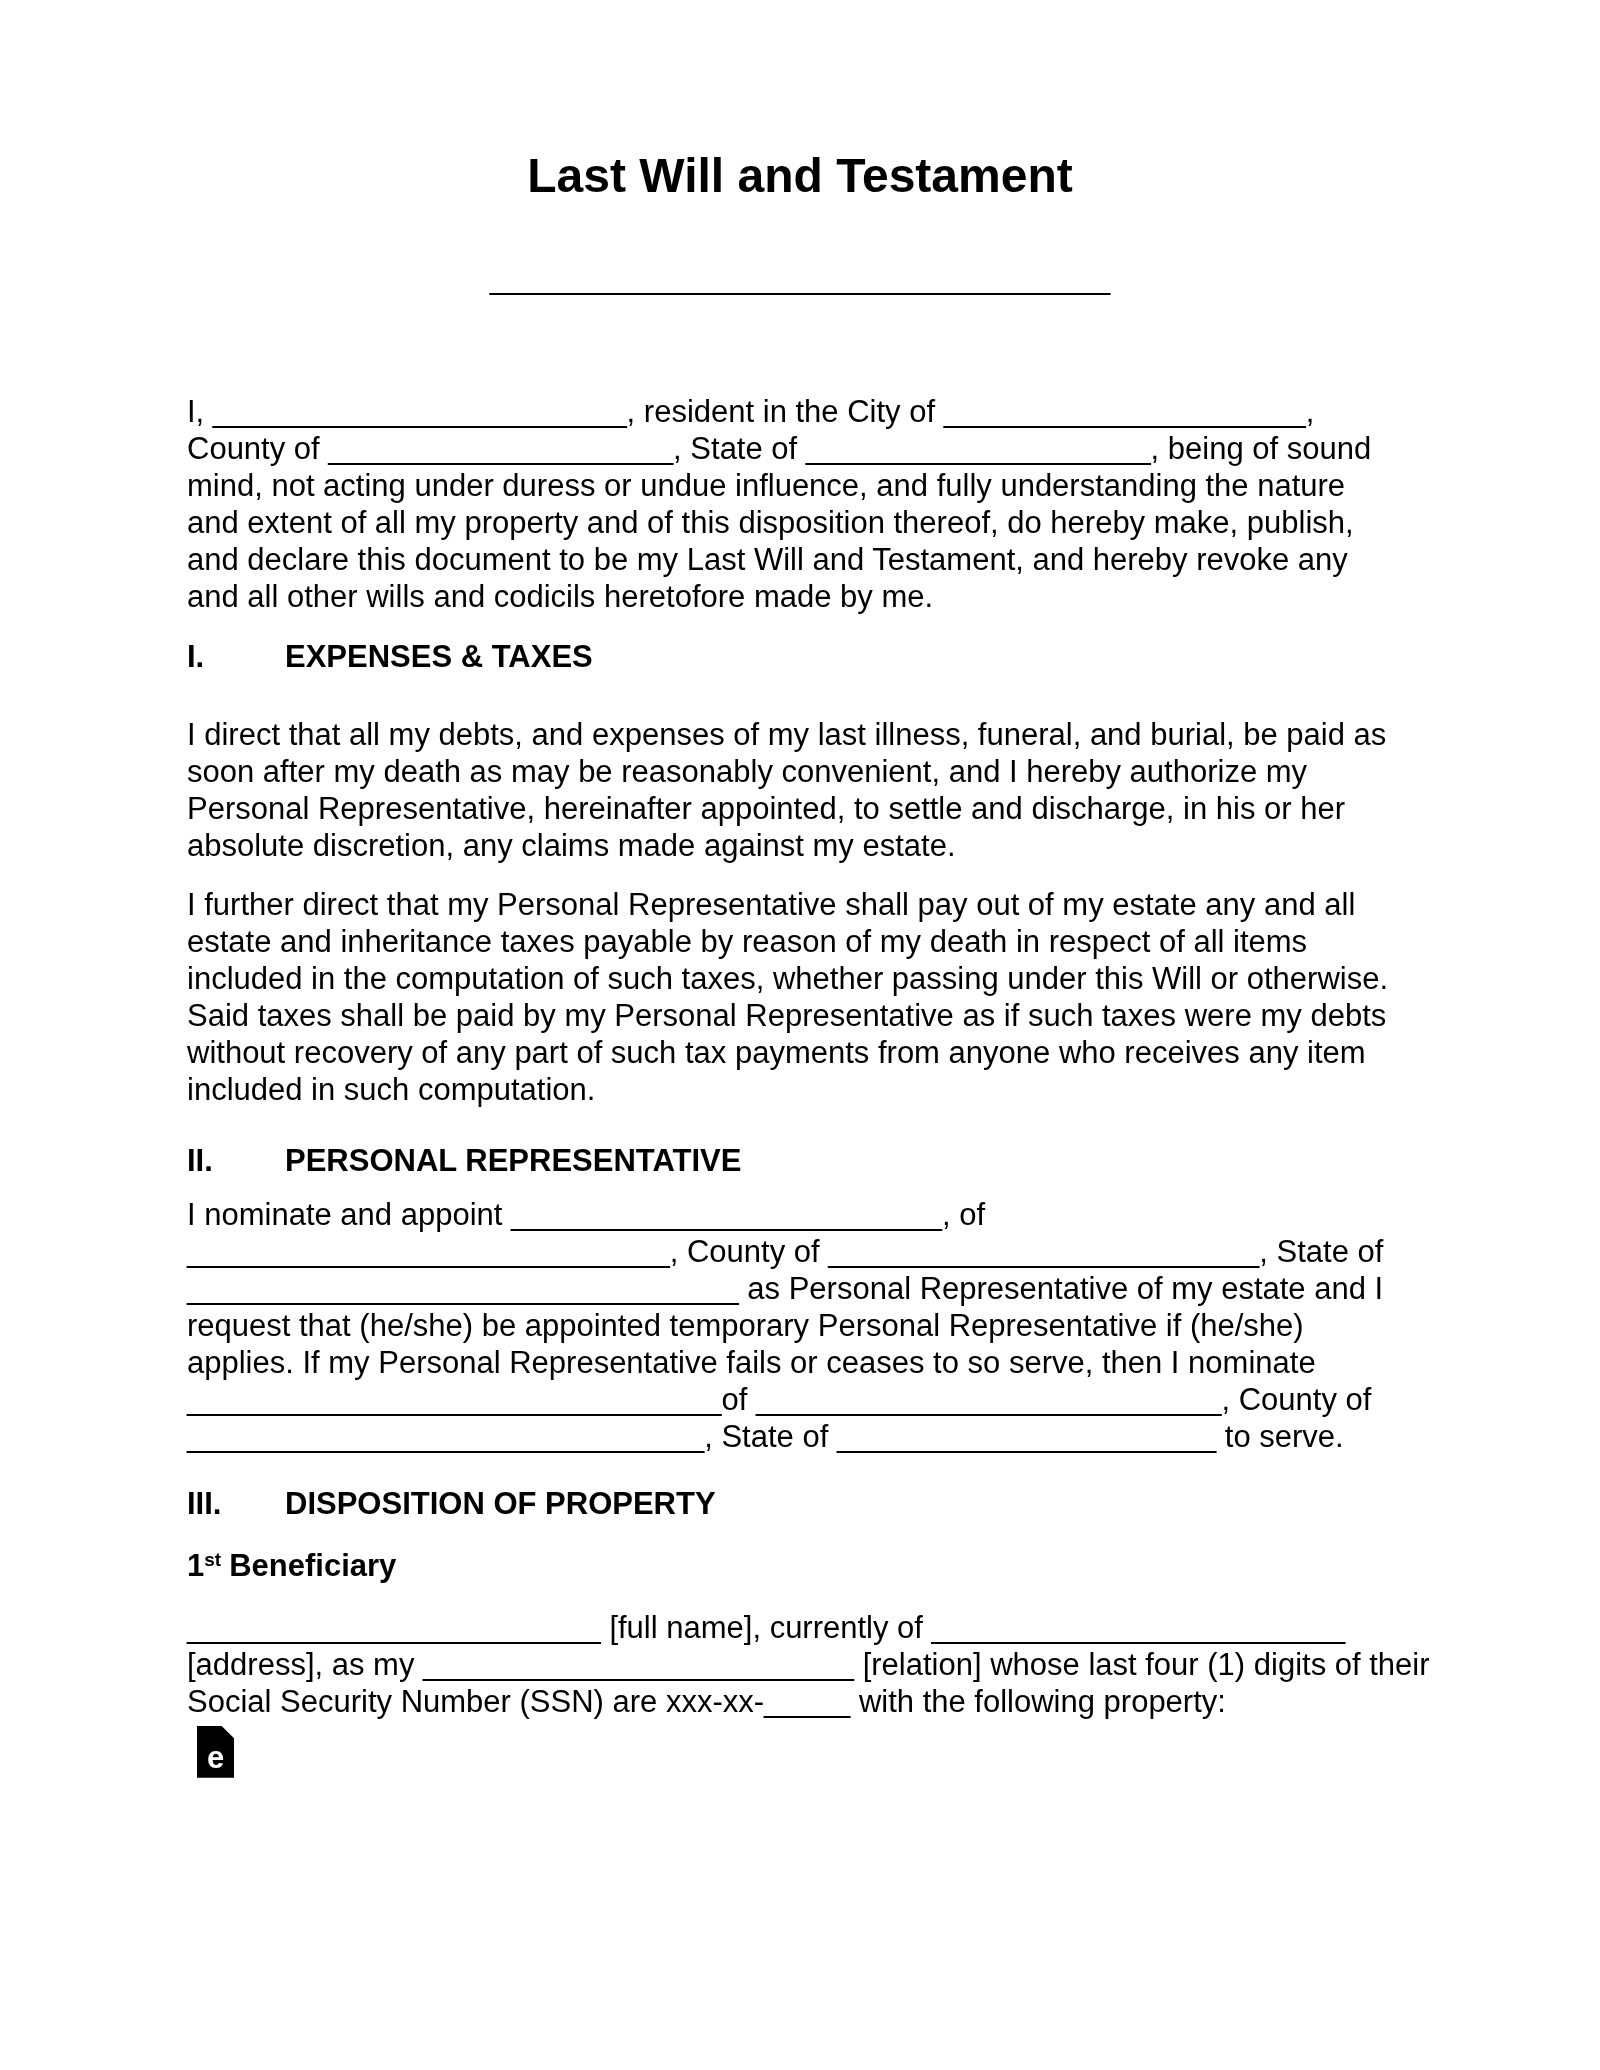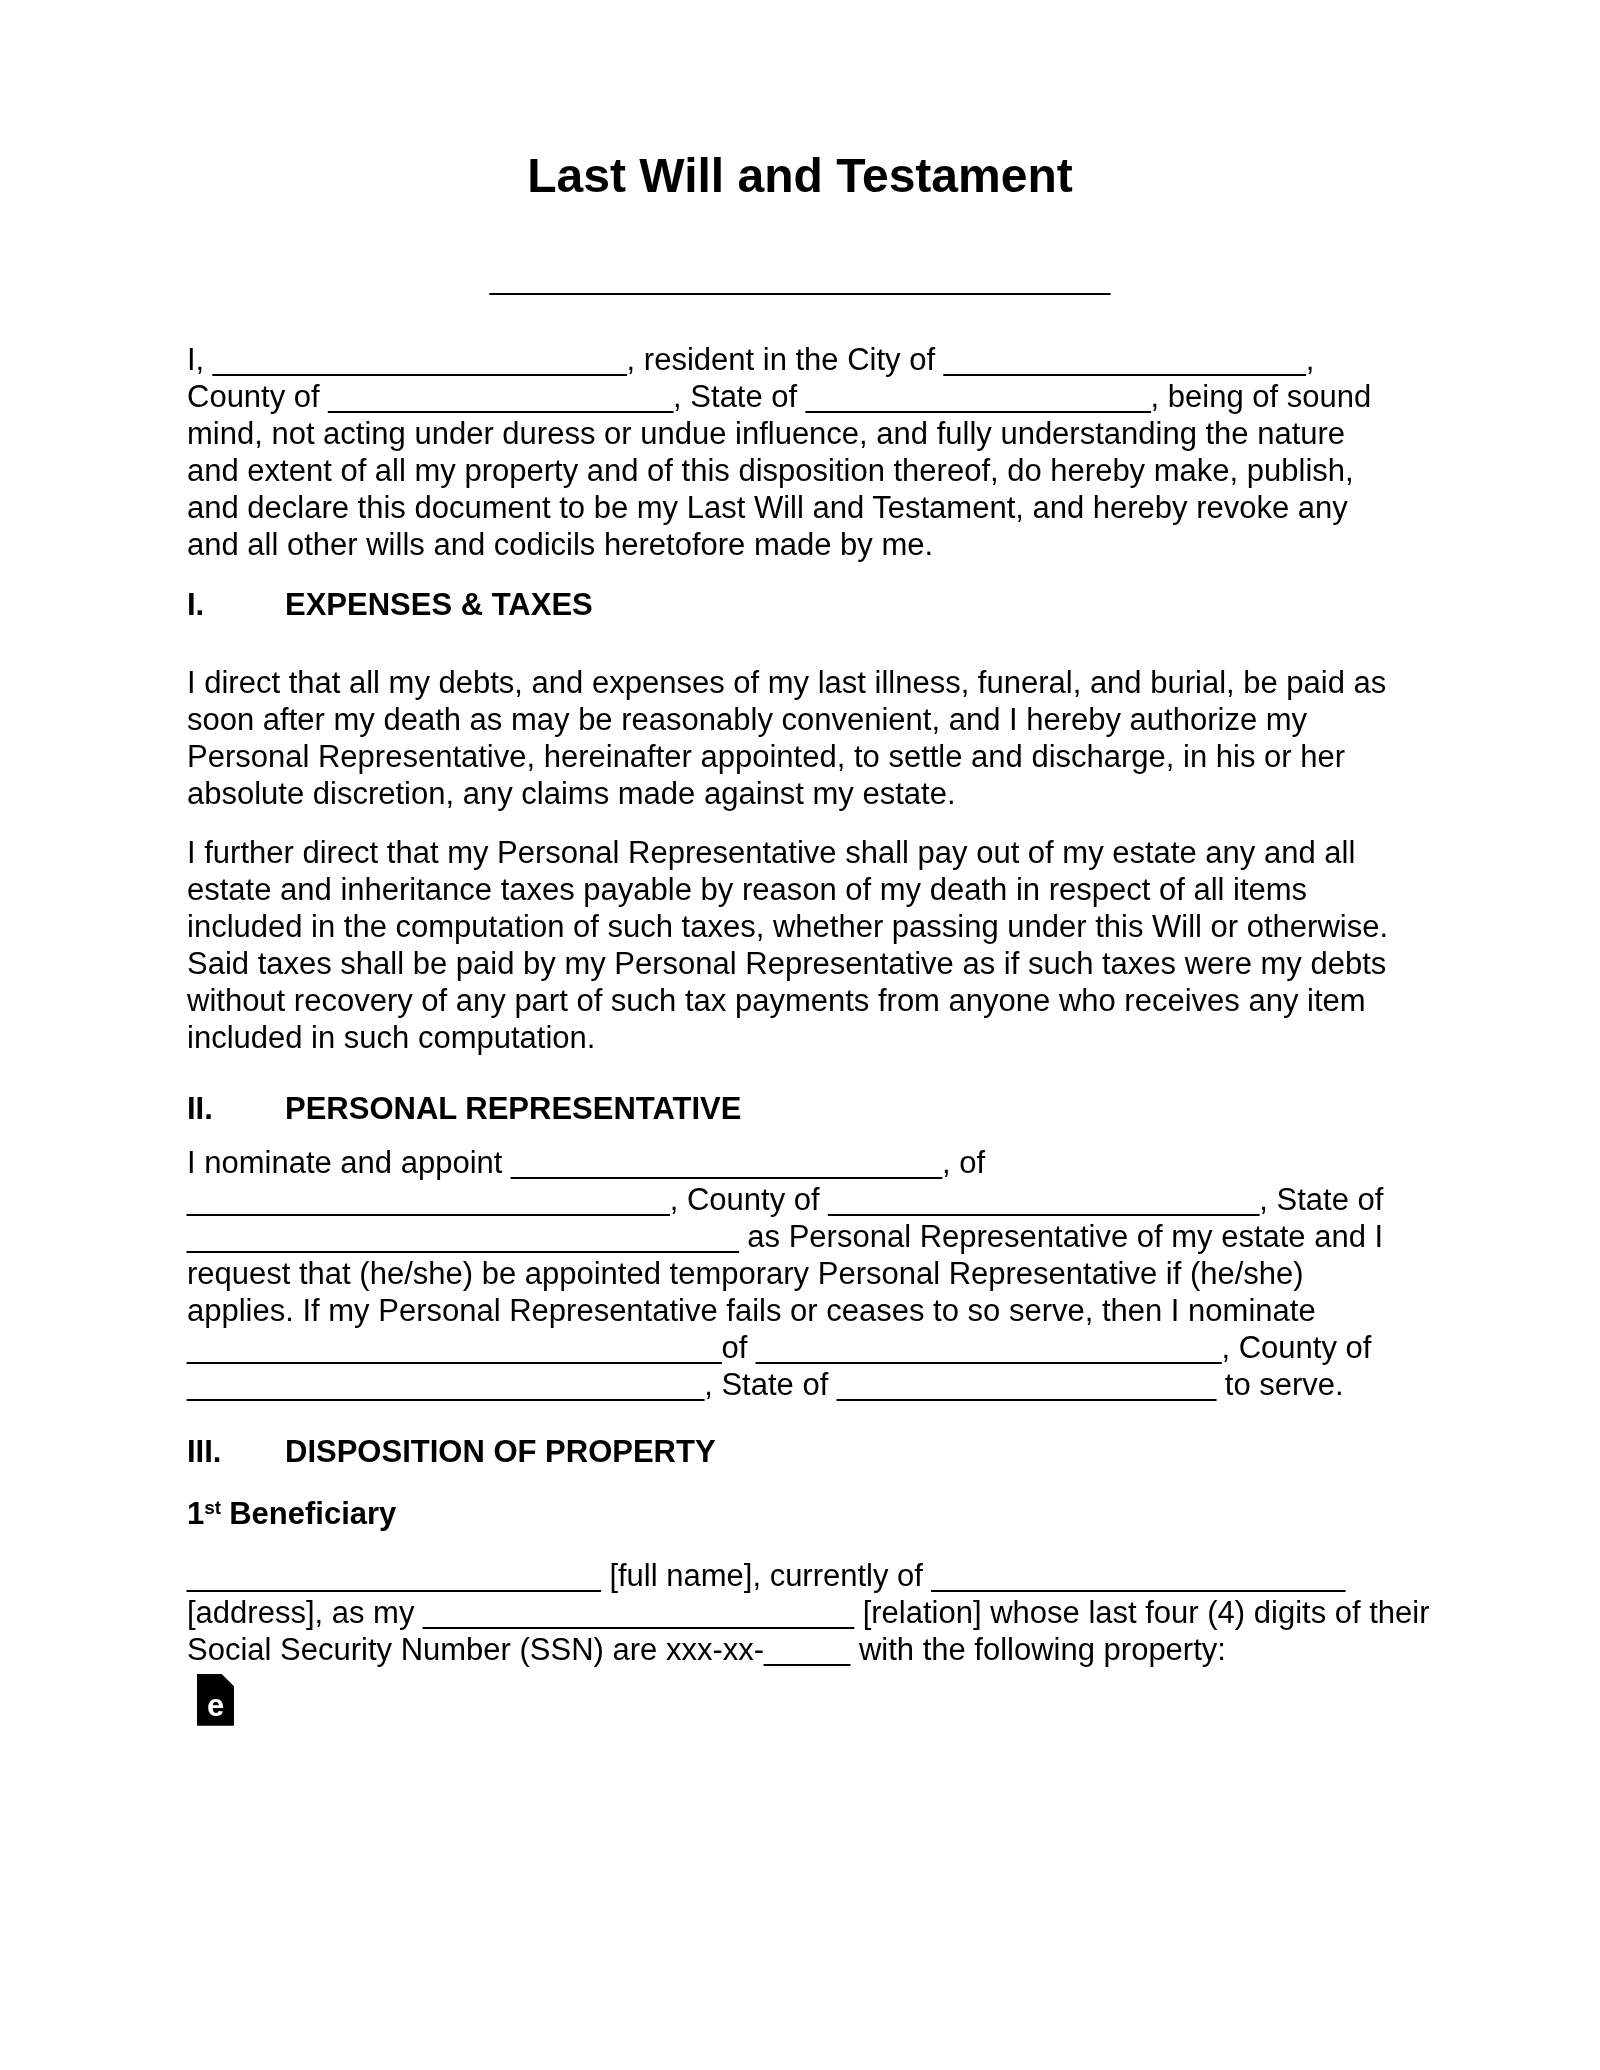--- a/index.html
+++ b/index.html
@@ -48,21 +48,21 @@
 
   .sec-heading {
     display: flex;
     font-size: 31px;
     line-height: 37px;
     font-weight: bold;
     white-space: pre;
   }
   .sec-num { flex: 0 0 98px; width: 98px; }
 
-  .intro        { margin-top: 44px; }
+  .intro        { margin-top: 96px; }
   .h-expenses   { margin-top: 23px; }
   .p-expenses-1 { margin-top: 41px; }
   .p-expenses-2 { margin-top: 22px; }
   .h-rep        { margin-top: 34px; }
   .p-rep        { margin-top: 17px; }
   .h-disp       { margin-top: 30px; }
   .p-disp       { margin-top: 32px; }
 
   .bene-heading {
     margin-top: 19px;
@@ -161,21 +161,21 @@
 
   <div class="sec-heading h-disp">
     <span class="sec-num">III.</span>
     <span class="sec-label">DISPOSITION OF PROPERTY</span>
   </div>
 
   <div class="bene-heading">
     <span>1</span><span class="ord-suffix">st</span><span class="bene-label">Beneficiary</span>
   </div>
   <p class="para p-bene">________________________ [full name], currently of ________________________
-[address], as my _________________________ [relation] whose last four (4) digits of their
+[address], as my _________________________ [relation] whose last four (1) digits of their
 Social Security Number (SSN) are xxx-xx-_____ with the following property:</p>
 
 
   <div class="logo">
     <div class="logo-page"></div>
     <div class="logo-fold"></div>
     <span class="logo-letter">e</span>
   </div>
 
 </div>

